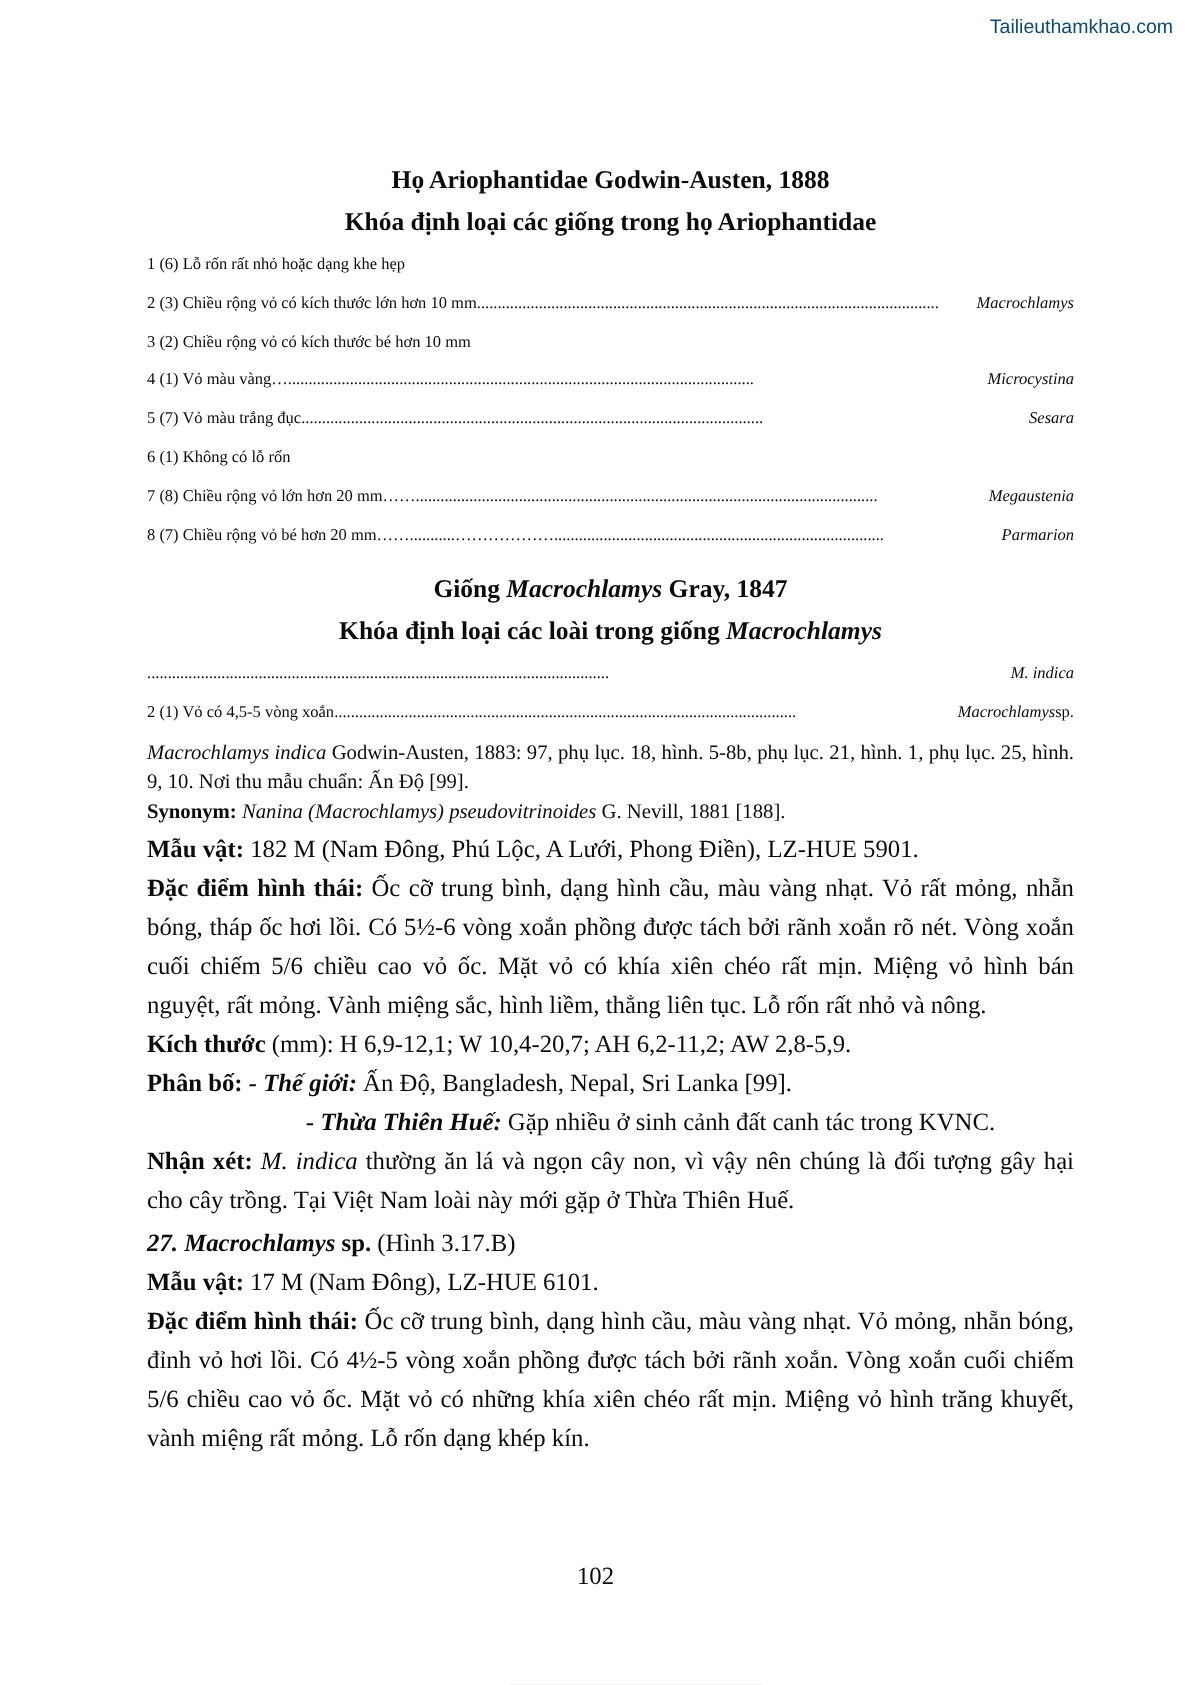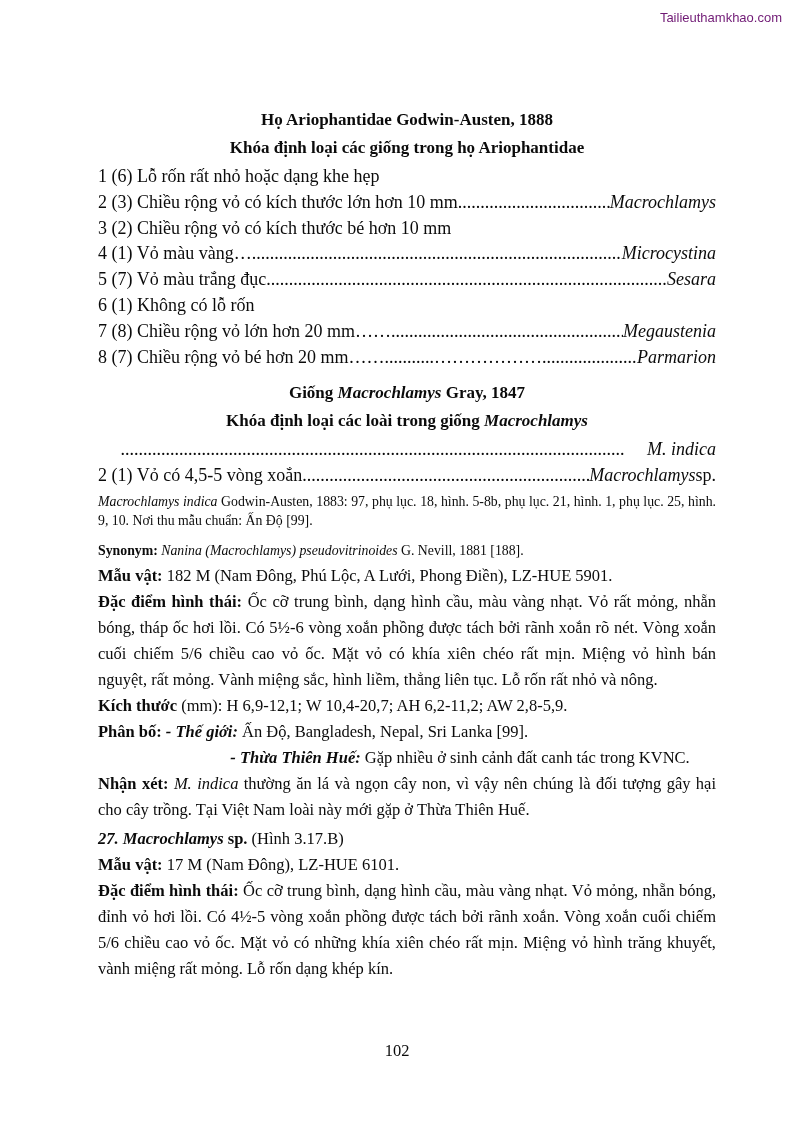--- a/index.html
+++ b/index.html
@@ -1,32 +1,32 @@
 <!DOCTYPE html>
 <html><head>
 <meta charset="utf-8">
 <style>
   html,body{margin:0;padding:0;background:#e9e9e9;}
   .page{width:794px;height:1123px;margin:0 auto;background:#ffffff;position:relative;overflow:hidden;
         font-family:"Liberation Serif",serif;color:#0b0b0b;}
   .watermark{position:absolute;top:10px;right:12px;font-family:"Liberation Sans",sans-serif;
-             font-size:13px;color:#701a75;}
+             font-size:13px;color:#0c4a6e;}
   .content{position:absolute;top:106px;left:98px;width:618px;}
   .center-bold{text-align:center;font-weight:bold;font-size:17px;line-height:28px;}
   .key{margin-top:2px;margin-bottom:2px;}
-  .key-line{display:flex;align-items:baseline;font-size:18px;line-height:25.8px;text-align:center;}
+  .key-line{display:flex;align-items:baseline;font-size:11px;line-height:25.8px;}
   .kt{white-space:nowrap;}
   .kd{flex:1 1 auto;overflow:hidden;white-space:nowrap;}
   .ks{white-space:nowrap;}
   .i{font-style:italic;}
   .b{font-weight:bold;}
   .bi{font-weight:bold;font-style:italic;}
   .para{font-size:16.5px;line-height:26px;text-align:justify;}
   .citation{font-size:13.8px;line-height:19.5px;text-align:justify;margin-top:3px;}
-  .indent{padding-left:106px;text-align:center;}
+  .indent{padding-left:106px;text-align:left;}
   .gap-top{margin-top:9px;}
   .gap-top-sm{margin-top:3px;}
   .pageno{position:absolute;bottom:62px;left:0;width:100%;text-align:center;font-size:16.5px;}
 </style>
 </head>
 <body>
 
 <div class="page">
 
   <div class="watermark">Tailieuthamkhao.com</div>
@@ -99,21 +99,21 @@
       <div class="key-line">
         <span class="kt">2 (1) Vỏ có 4,5-5 vòng xoắn</span>
         <span class="kd">................................................................................................................</span>
         <span class="ks i">Macrochlamys</span>
         <span class="ks"> sp.</span>
       </div>
     </div>
 
 
     <div class="citation"><span class="i">Macrochlamys indica</span><span> Godwin-Austen, 1883: 97, phụ lục. 18, hình. 5-8b, phụ lục. 21, hình. 1, phụ lục. 25, hình. 9, 10. Nơi thu mẫu chuẩn: Ấn Độ [99].</span></div>
-    <div class="citation" style="margin-top:10px;"><span class="b">Synonym:</span><span class="i"> Nanina (Macrochlamys) pseudovitrinoides</span><span> G. Nevill, 1881 [188].</span></div>
+    <div class="citation" style="margin-top:0;"><span class="b">Synonym:</span><span class="i"> Nanina (Macrochlamys) pseudovitrinoides</span><span> G. Nevill, 1881 [188].</span></div>
 
     <div class="para gap-top-sm"><span class="b">Mẫu vật:</span><span> 182 M (Nam Đông, Phú Lộc, A Lưới, Phong Điền), LZ-HUE 5901.</span></div>
     <div class="para"><span class="b">Đặc điểm hình thái:</span><span> Ốc cỡ trung bình, dạng hình cầu, màu vàng nhạt. Vỏ rất mỏng, nhẵn bóng, tháp ốc hơi lồi. Có 5½-6 vòng xoắn phồng được tách bởi rãnh xoắn rõ nét. Vòng xoắn cuối chiếm 5/6 chiều cao vỏ ốc. Mặt vỏ có khía xiên chéo rất mịn. Miệng vỏ hình bán nguyệt, rất mỏng. Vành miệng sắc, hình liềm, thẳng liên tục. Lỗ rốn rất nhỏ và nông.</span></div>
     <div class="para"><span class="b">Kích thước</span><span> (mm): H 6,9-12,1; W 10,4-20,7; AH 6,2-11,2; AW 2,8-5,9.</span></div>
     <div class="para"><span class="b">Phân bố: </span><span class="bi">- Thế giới:</span><span> Ấn Độ, Bangladesh, Nepal, Sri Lanka [99].</span></div>
     <div class="para indent"><span class="bi">- Thừa Thiên Huế:</span><span> Gặp nhiều ở sinh cảnh đất canh tác trong KVNC.</span></div>
     <div class="para"><span class="b">Nhận xét:</span><span class="i"> M. indica </span><span>thường ăn lá và ngọn cây non, vì vậy nên chúng là đối tượng gây hại cho cây trồng. Tại Việt Nam loài này mới gặp ở Thừa Thiên Huế.</span></div>
 
     <div class="para gap-top-sm"><span class="bi">27. Macrochlamys</span><span class="b"> sp.</span><span> (Hình 3.17.B)</span></div>
     <div class="para"><span class="b">Mẫu vật:</span><span> 17 M (Nam Đông), LZ-HUE 6101.</span></div>

